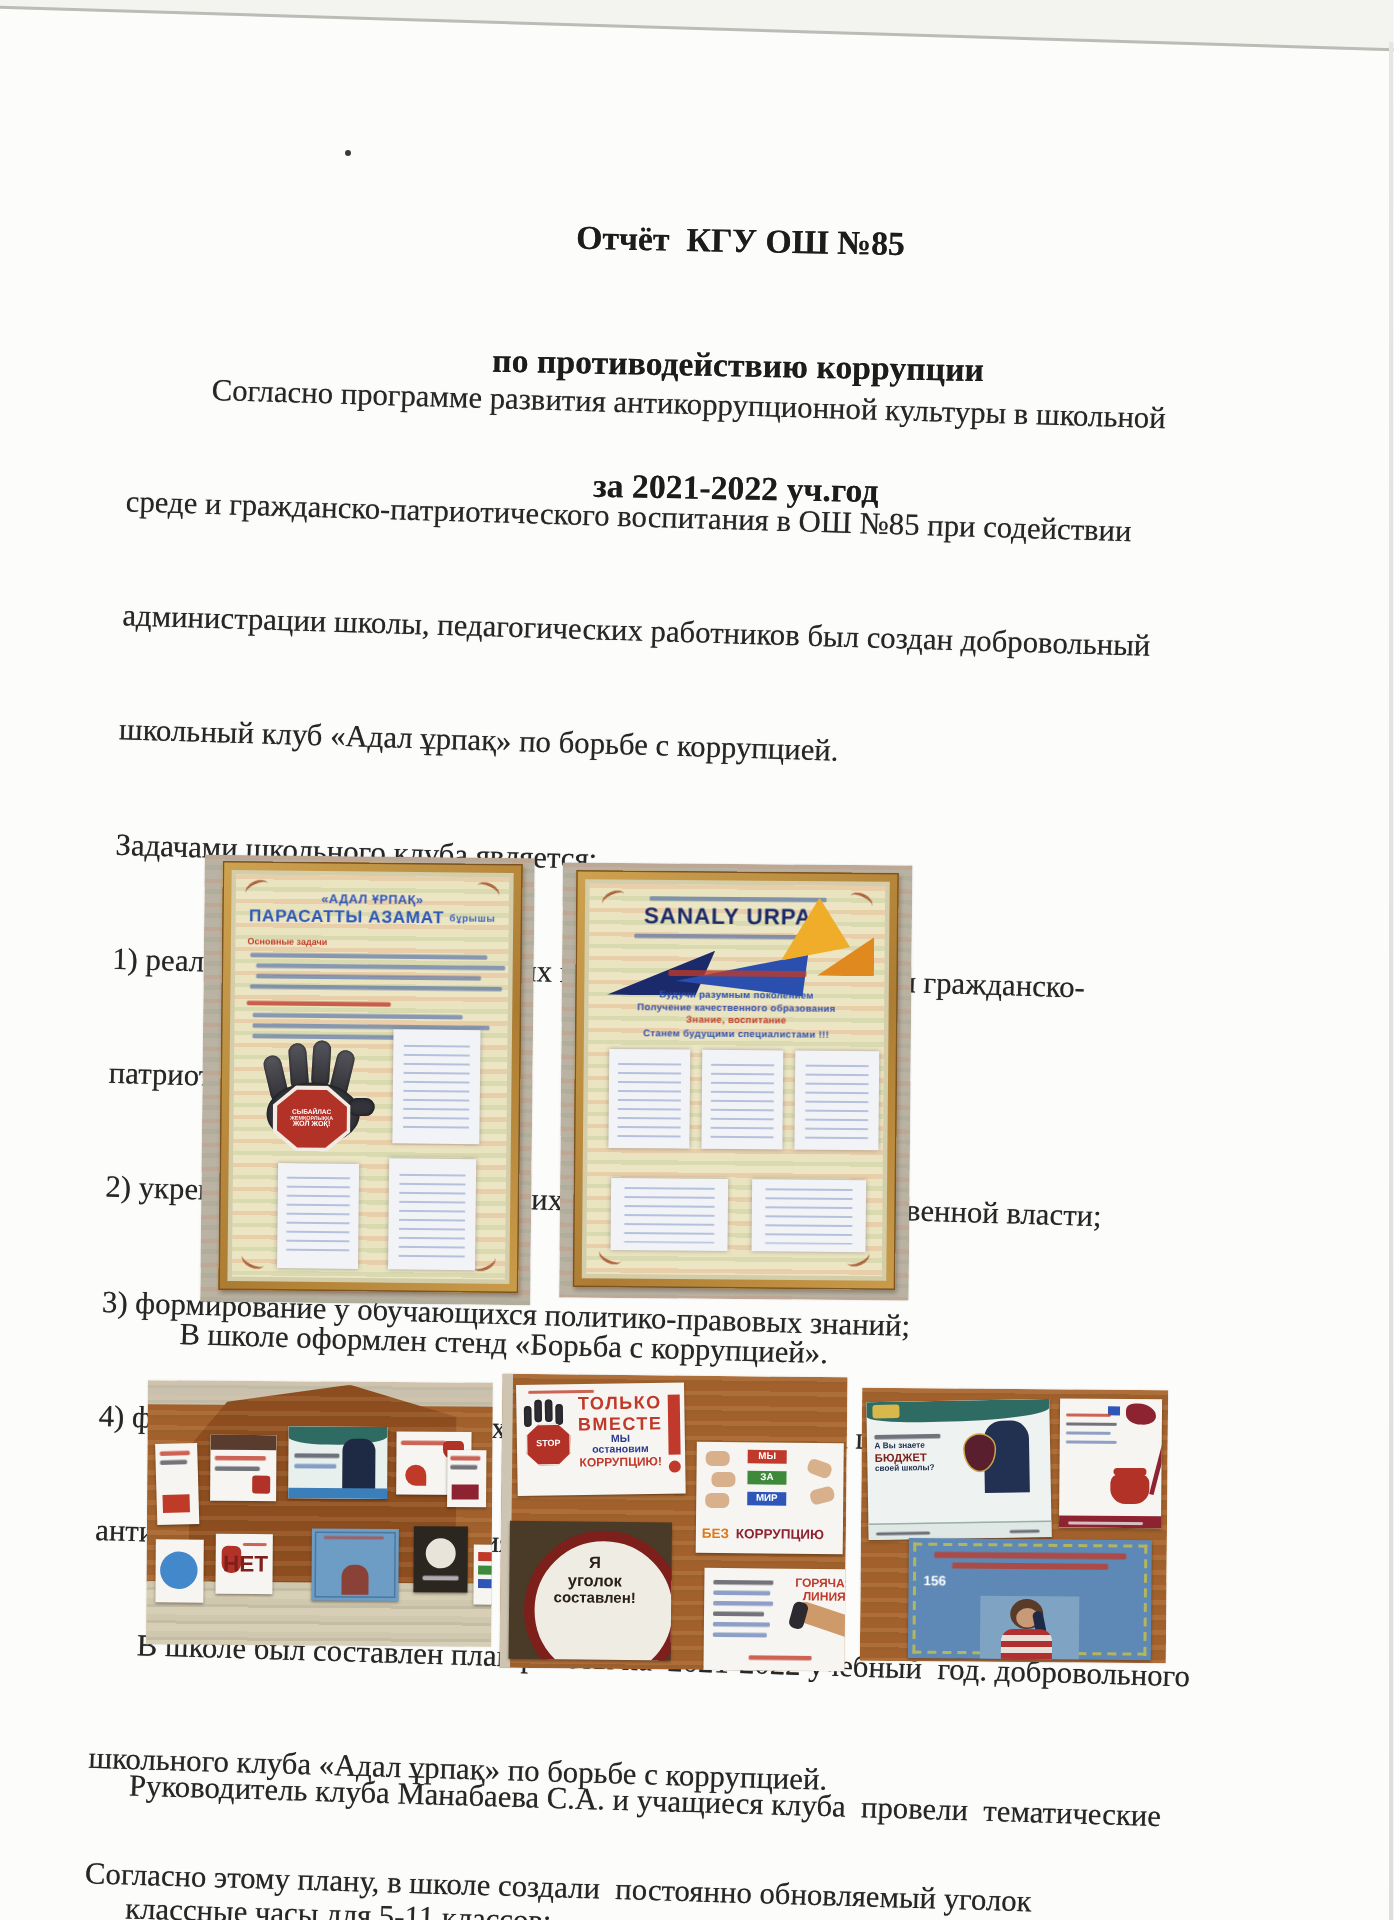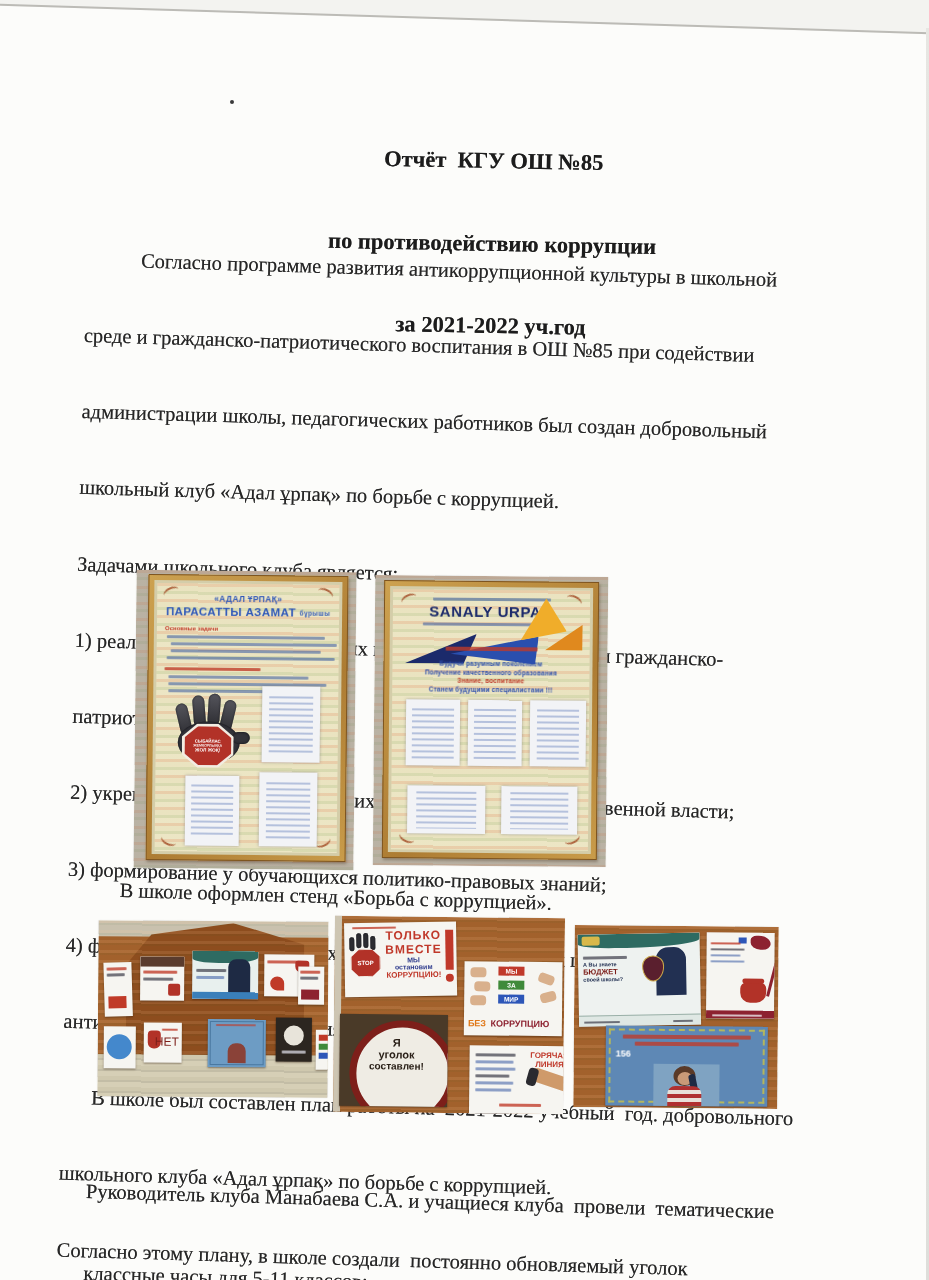--- a/index.html
+++ b/index.html
@@ -221,21 +221,21 @@
   <div class="poster" style="left:200px;top:45px;width:26px;height:38px;">
     <div class="tb red" style="left:2px;top:4px;width:20px;"></div>
       <div class="tb dark" style="left:2px;top:10px;width:18px;"></div>
     <div class="abs" style="left:3px;bottom:5px;width:18px;height:10px;background:#8d2230;"></div>
   </div>
   <div class="poster" style="left:6px;top:106px;width:32px;height:42px;">
     <div class="abs" style="left:3px;top:8px;width:25px;height:25px;border-radius:50%;background:#4488cc;"></div>
   </div>
   <div class="poster" style="left:46px;top:102px;width:38px;height:40px;">
     <div class="abs" style="left:4px;top:8px;width:13px;height:18px;background:#b23228;border-radius:4px 4px 6px 6px;"></div>
-    <div class="sans" style="position:absolute;right:3px;top:12px;font-weight:normal;font-size:12px;color:#7d1f1a;">НЕТ</div>
+    <div class="sans" style="position:absolute;right:3px;top:12px;font-weight:bold;font-size:15px;color:#7d1f1a;">НЕТ</div>
     <div class="tb red" style="left:18px;top:6px;width:16px;height:2px;"></div>
   </div>
   <div class="poster" style="left:110px;top:98px;width:58px;height:48px;background:#6d9cc4;">
     <div class="abs" style="inset:2px;border:1px solid #4a78a0;"></div>
     <div class="tb red" style="left:8px;top:5px;width:40px;height:2px;opacity:.8;"></div>
     <div class="abs" style="left:20px;bottom:4px;width:18px;height:20px;background:#8a4238;border-radius:8px 8px 0 0;"></div>
   </div>
   <div class="poster" style="left:178px;top:96px;width:36px;height:44px;background:#2c2620;">
     <div class="abs" style="left:8px;top:8px;width:20px;height:20px;border-radius:50%;background:#e8e4da;"></div>
     <div class="tb" style="left:6px;bottom:8px;width:24px;background:rgba(230,230,240,.7);"></div>

